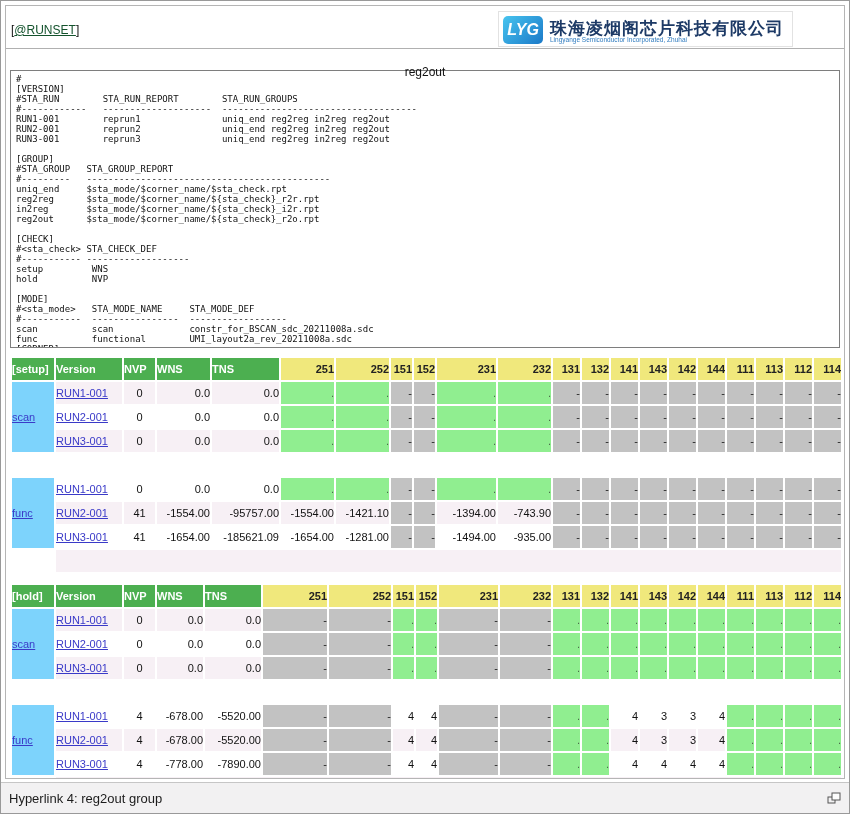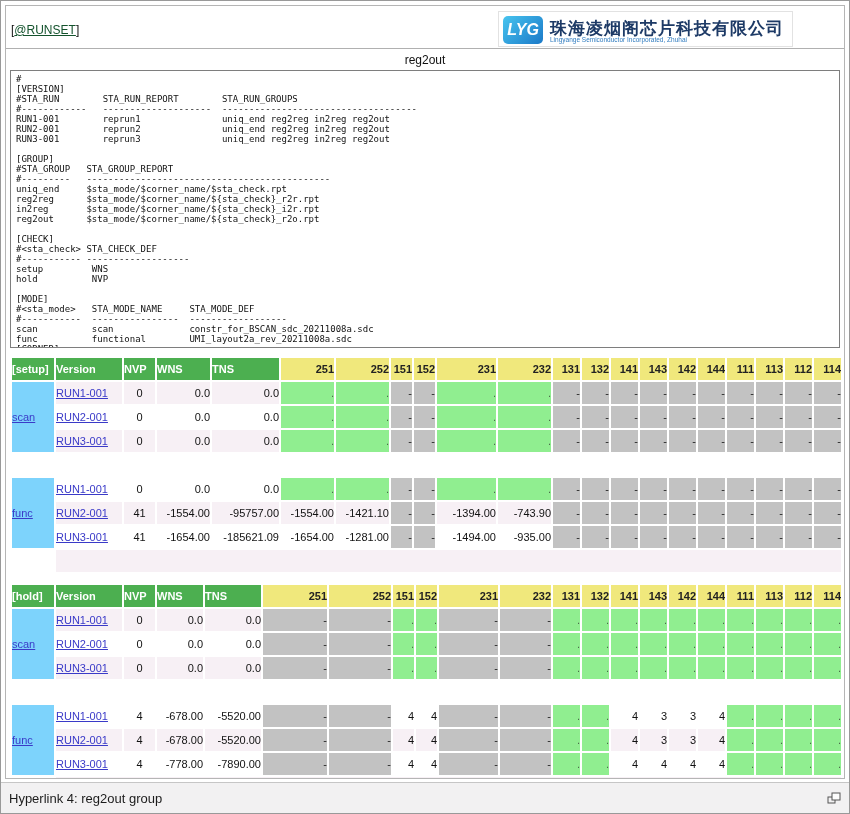--- a/index.html
+++ b/index.html
@@ -29,21 +29,21 @@
     width: 40px; height: 28px; border-radius: 5px;
     background: linear-gradient(135deg, #47c4ef 0%, #1b79c8 100%);
     color: #fff; font-weight: bold; font-style: italic; font-size: 16px;
     display: flex; align-items: center; justify-content: center;
     letter-spacing: 0px;
   }
   .logo-cn { font-size: 17px; font-weight: bold; color: #1d3a66; letter-spacing: 1px; line-height: 15px; }
   .logo-en { font-size: 6.5px; color: #2f7bbf; line-height: 8px; }
   
   .titlebar { border-top: 1px solid #b0b0b0; height: 21px; text-align: center;
-              font-size: 12px; color: #111; padding-top: 4px; }
+              font-size: 12px; color: #111; padding-top: 16px; }
   
   .config {
     margin: 1px 4px 0 4px; border: 1px solid #7e7e7e; height: 278px;
     padding: 3px 0 0 5px; overflow: hidden; white-space: pre;
     font-family: "DejaVu Sans Mono", "Liberation Mono", monospace;
     font-size: 9px; line-height: 10px; color: #111; background: #fff;
   }
   
   .tables { margin: 8px 4px 0 4px; }
   table.sta { border-collapse: collapse; table-layout: fixed; width: 831px; margin-bottom: 9px; }

